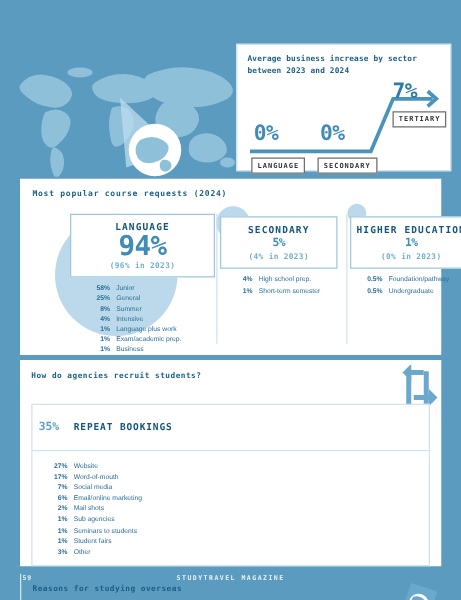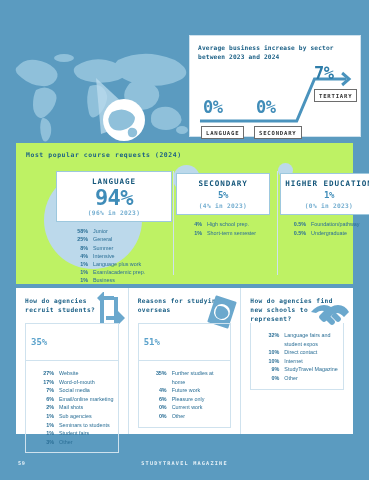--- a/index.html
+++ b/index.html
@@ -101,21 +101,21 @@
   .pill-sec  { left: 56px; top: 63px; }
   .pill-ter  { left: 116px; top: 26px; }
 
   
   .panel-mid {
     position: absolute;
     left: 16px;
     top: 143px;
     width: 337px;
     height: 141px;
-    background: #bef264;
+    background: #ffffff;
     box-sizing: border-box;
   }
   .panel-mid-title {
     position: absolute;
     left: 10px;
     top: 8px;
     font-size: 6.4px;
     font-weight: bold;
     letter-spacing: .6px;
     color: #1a5f85;
@@ -190,24 +190,25 @@
     height: 104px;
     background: #cfe2ee;
   }
 
   
   .panel-bot {
     position: absolute;
     left: 16px;
     top: 288px;
     width: 337px;
-    height: 146px;
+    height: 165px;
     background: #ffffff;
     box-sizing: border-box;
     display: flex;
+    flex-direction: column;
   }
   .col {
     position: relative;
     flex: 1;
     box-sizing: border-box;
     padding: 8px 9px 6px 9px;
   }
   .col + .col { border-left: 1px solid #cfe2ee; }
   .col-q {
     font-size: 6.2px;
@@ -446,20 +447,21 @@
       <div class="col-icon icon-repeat">
         <svg viewBox="0 0 30 36" xmlns="http://www.w3.org/2000/svg">
           <path class="ic" d="M8 4 h10 v4 h-10 v5 l-7 -7 l7 -7 z"></path>
           <path class="ic" d="M22 5 v26 h-4 v-26 z"></path>
           <path class="ic" d="M22 28 h-12 v-4 h12 v-5 l7 7 l-7 7 z"></path>
           <path class="ic" d="M8 6 v26 h-4 v-26 z"></path>
         </svg>
       </div>
       <div class="headline-box">
         <div class="headline-pct">35%</div>
+        <div class="headline-text">REPEAT BOOKINGS</div>
       </div>
       <div class="list-box">
         <div class="list-row">
             <span class="list-pct">27%</span>
             <span class="list-label">Website</span>
           </div>
         <div class="list-row">
             <span class="list-pct">17%</span>
             <span class="list-label">Word-of-mouth</span>
           </div>

